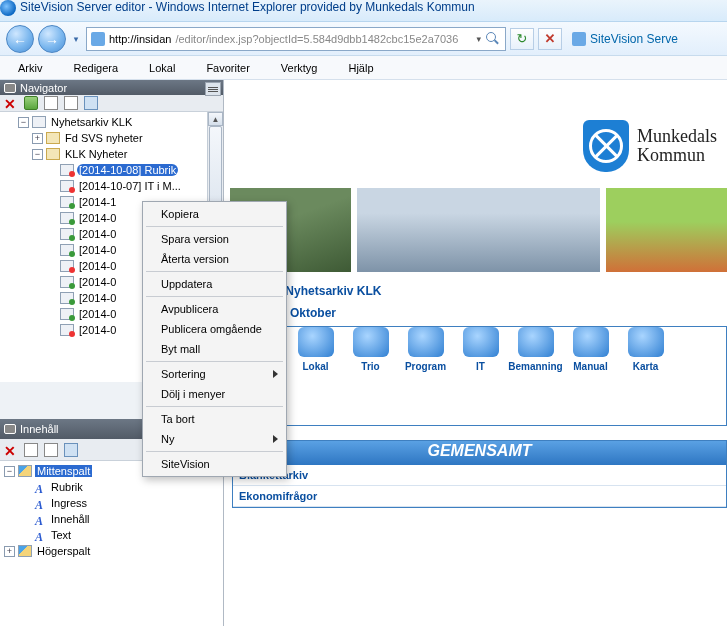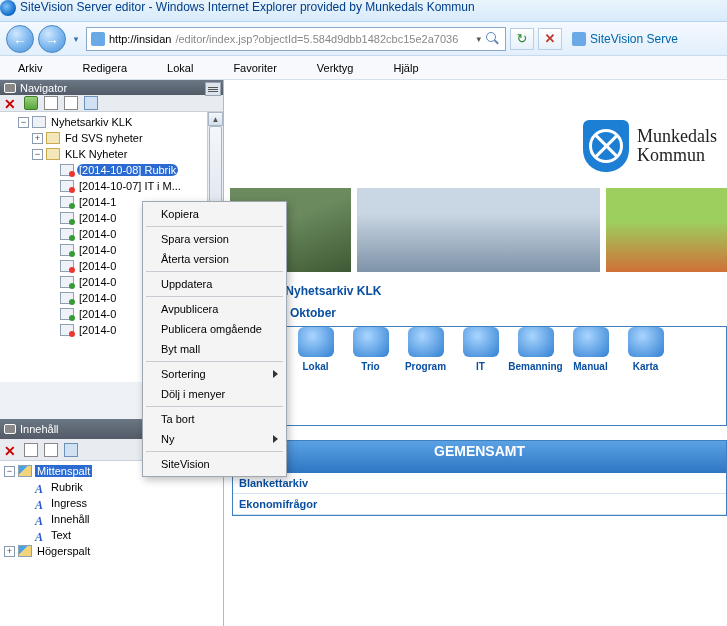--- a/index.html
+++ b/index.html
@@ -91,21 +91,21 @@
     flex-shrink:0;
   }
 
   
   .menubar {
     height: 24px;
     background:#f7f9fc;
     border-bottom:1px solid #d5e0ec;
     display:flex;align-items:center;
     padding: 0 8px;
-    gap: 20px;
+    gap: 11px;
   }
   .menubar .mitem { padding: 3px 10px; cursor:default;}
 
   
   .left-col {
     position:absolute;
     left:0;top:80px;
     width:224px;
     bottom:0;
     background: #eef2f6;
@@ -249,21 +249,21 @@
   .app-grid{display:flex;flex-wrap:wrap;}
   .app{width:55px;padding:0 0 4px;text-align:center;font-size:10px;color:#0a4fa0;font-weight:bold;}
   .app .aicon{
     width:36px;height:30px;margin:0 auto 4px;border-radius:6px;
     background:radial-gradient(circle at 40% 30%,#a9d5ff,#2f7fd2);
   }
 
   .gemensamt{margin:14px 0 0 8px;border:1px solid #3e7fc0;}
   .gemensamt .hdr{
     background:linear-gradient(#5aa1e4,#2e76c2);color:#fff;text-align:center;font-weight:bold;
-    height:32px;line-height:20px;font-size:14px;
+    height:24px;line-height:20px;font-size:16px;font-style:italic;
   }
   .gemensamt .link{padding:4px 6px;color:#0a4fa0;font-weight:bold;border-bottom:1px solid #d7e3f0;font-size:11px;}
 
 </style>
 </head>
 <body>
 
 <div class="titlebar">
   <span class="ie-icon"></span>
   <span>SiteVision Server editor - Windows Internet Explorer provided by Munkedals Kommun</span>

